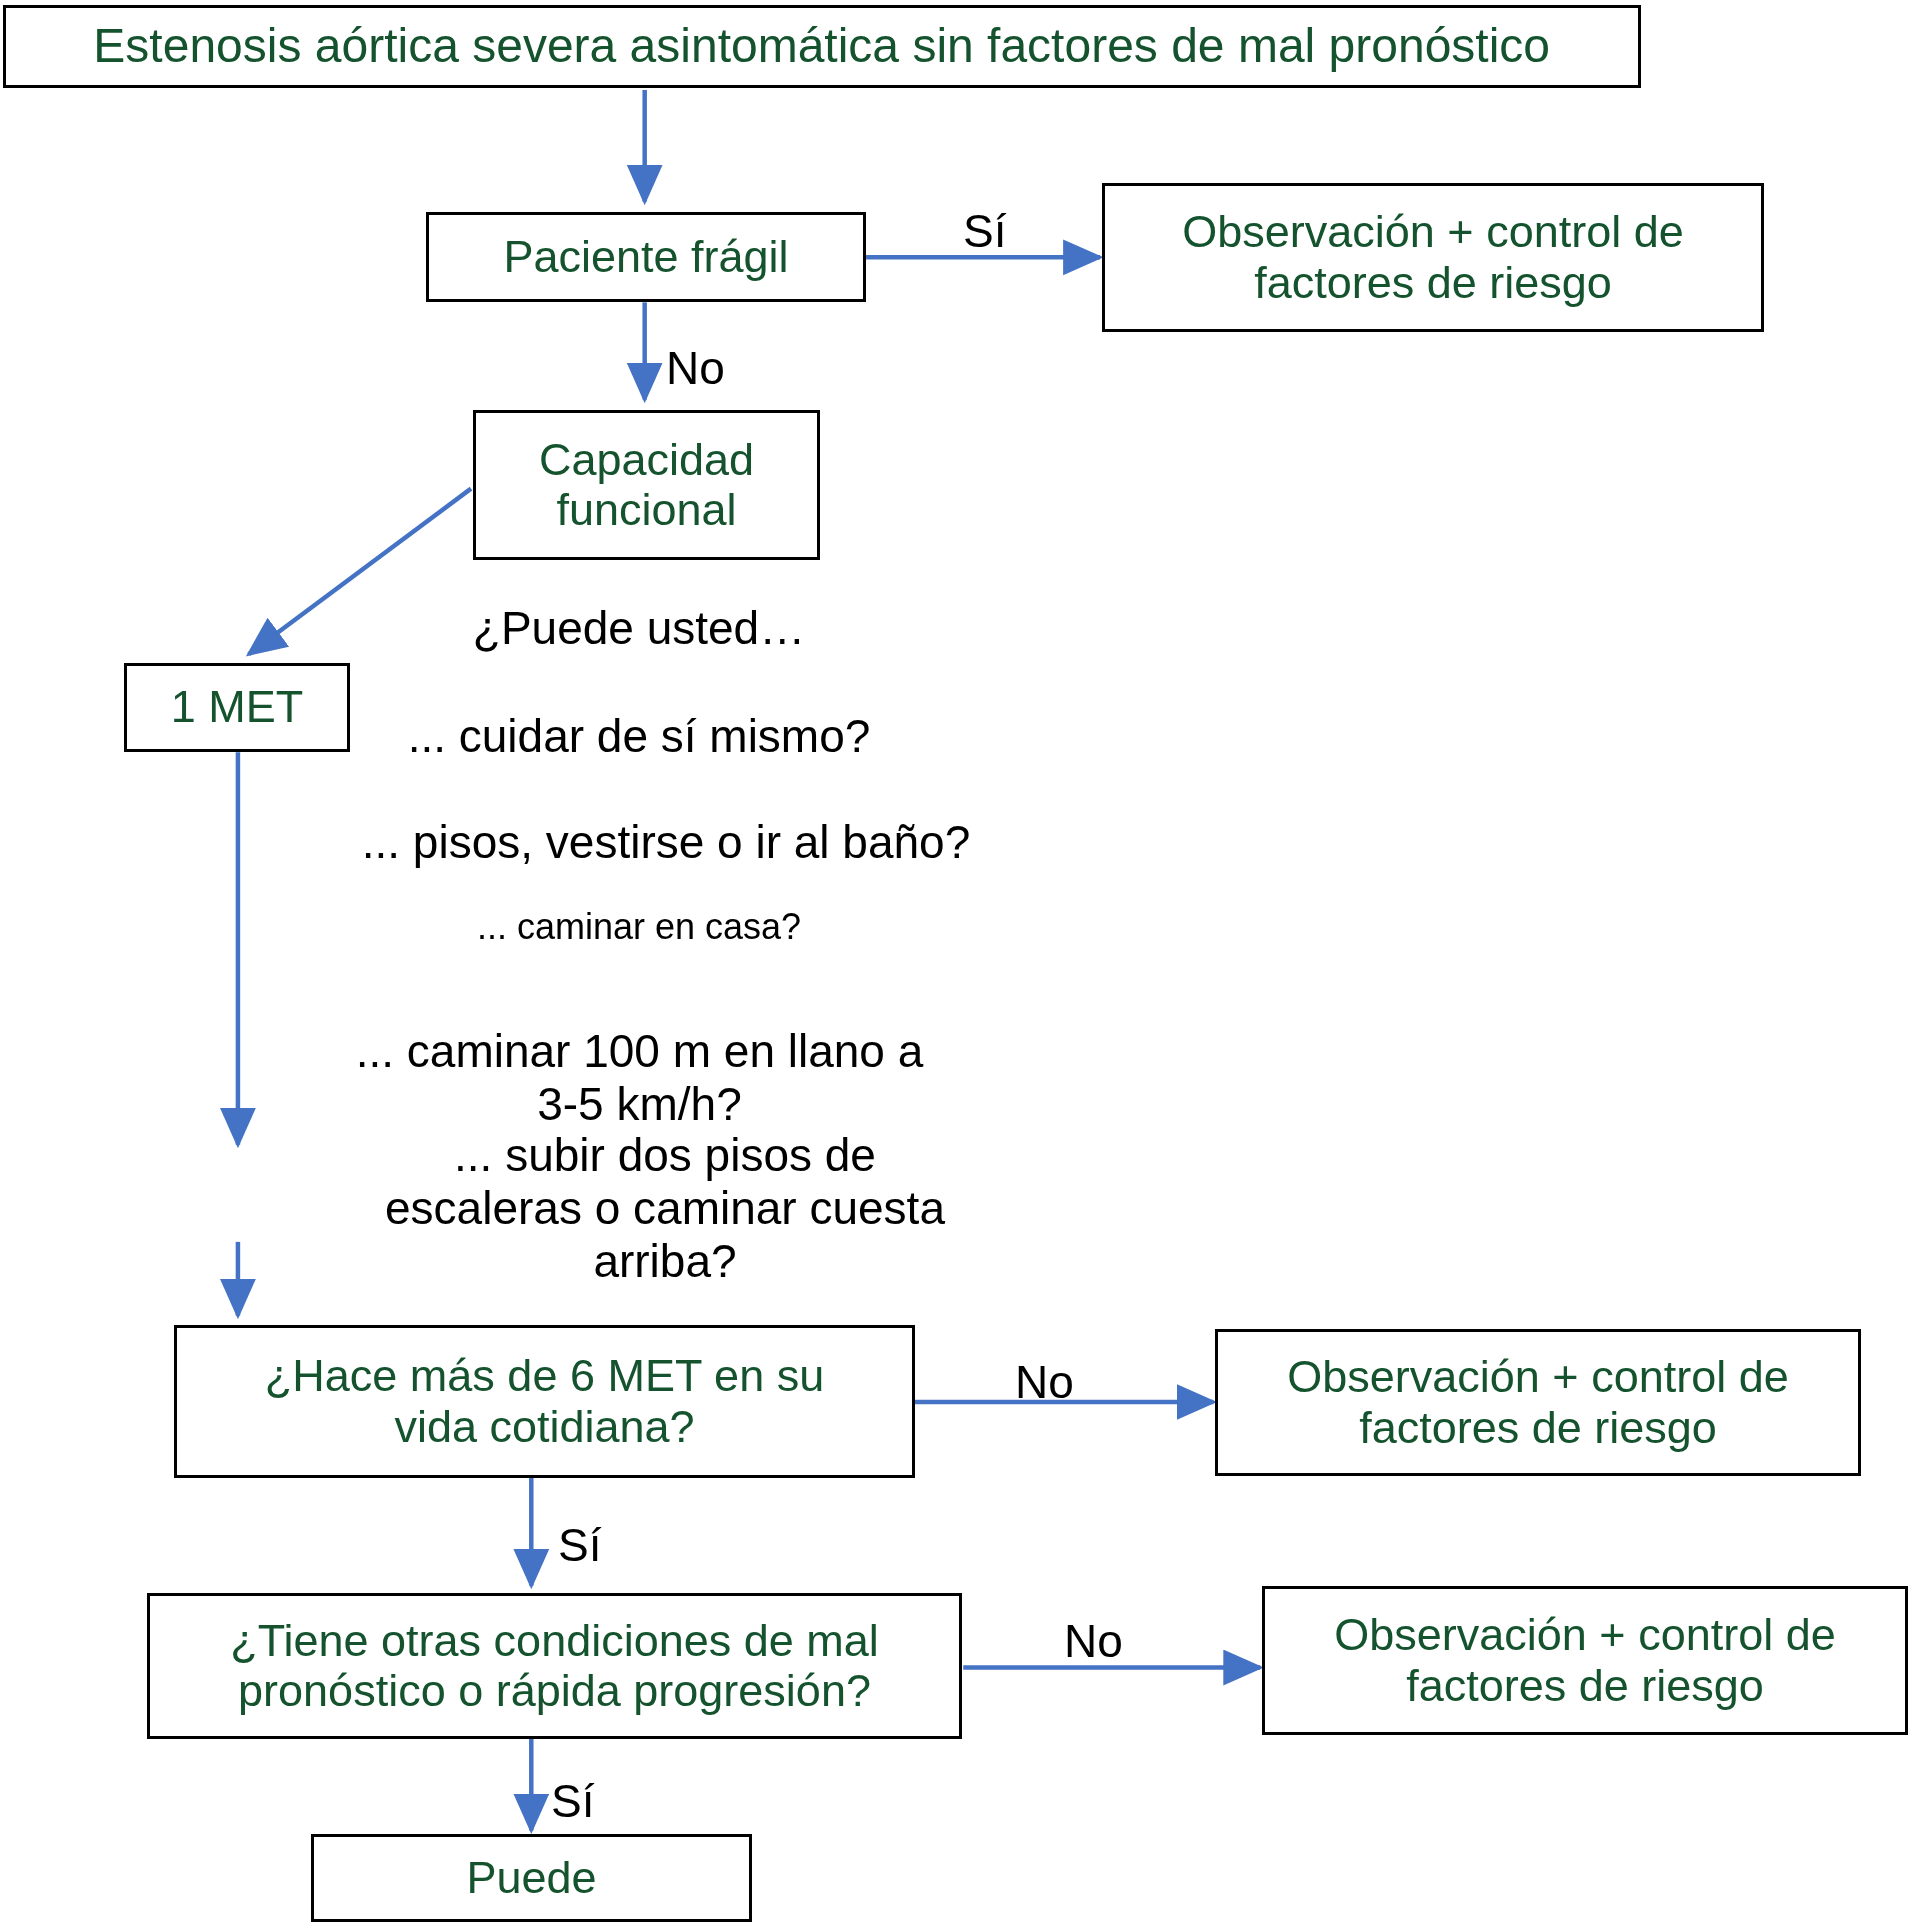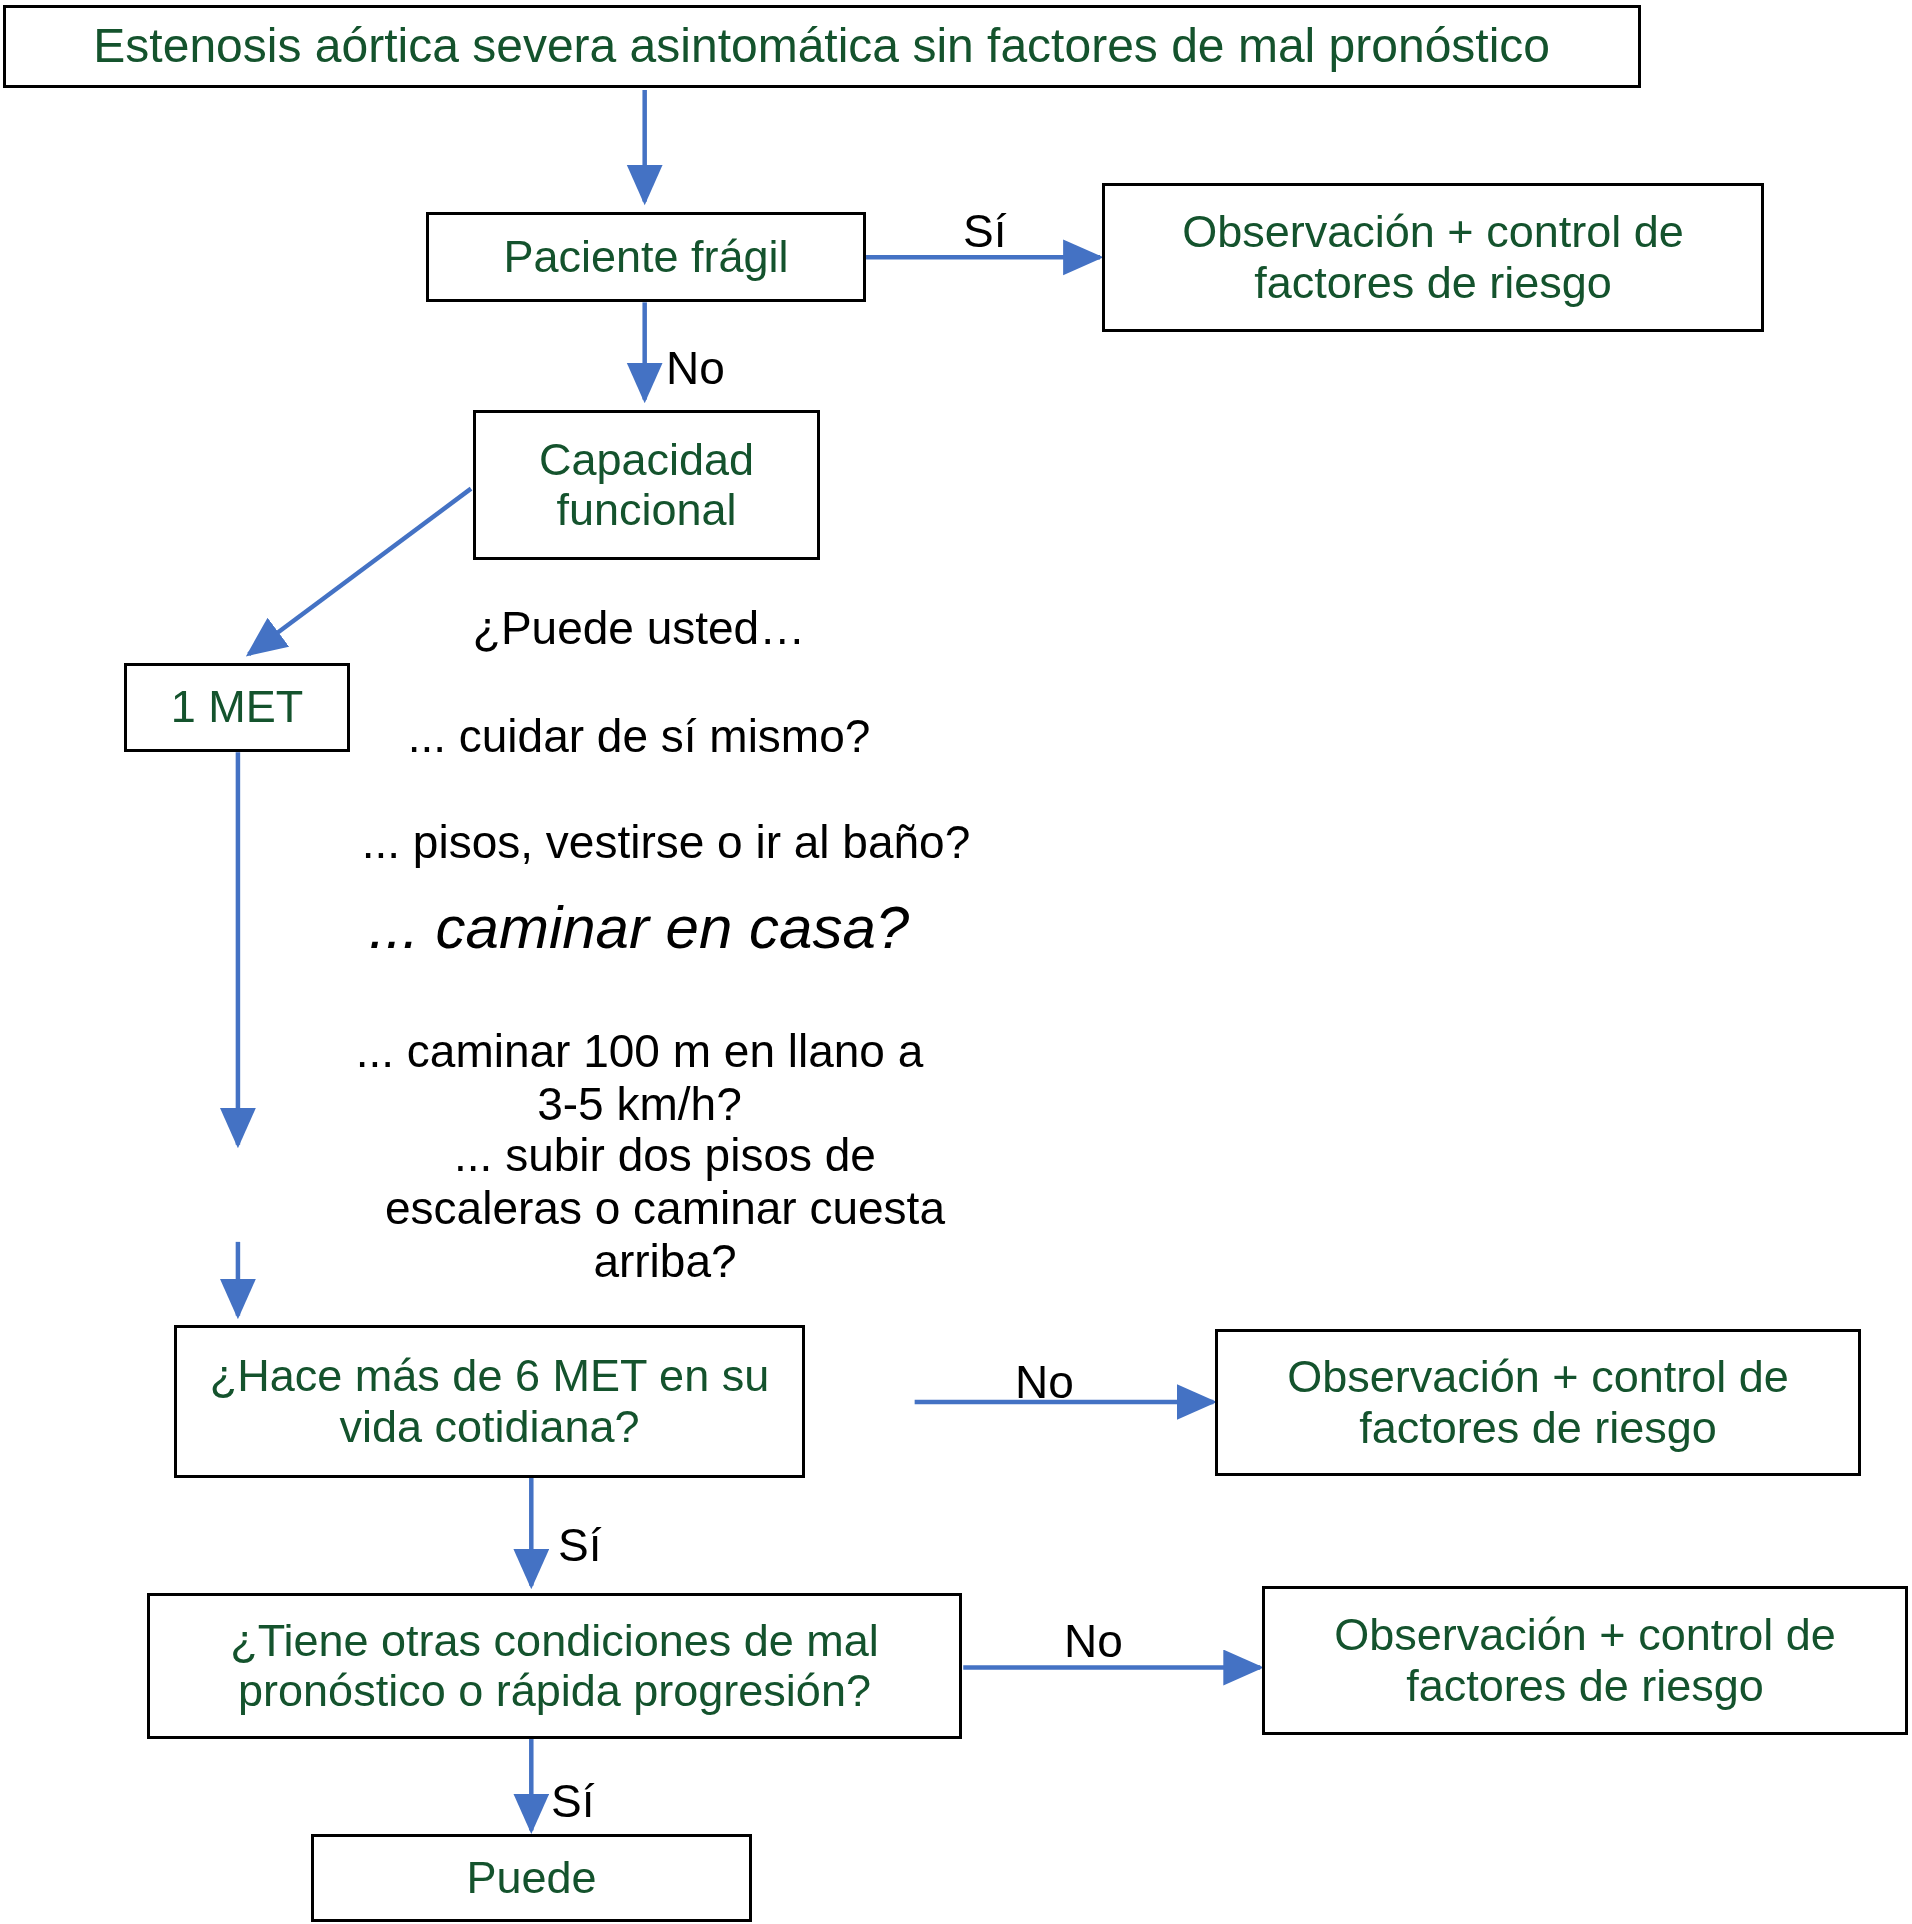--- a/index.html
+++ b/index.html
@@ -94,41 +94,41 @@
 
   <div class="node" style="left:1102px; top:183px; width:662px; height:149px; font-size:45px;">Observación + control de
 factores de riesgo</div>
 
   <div class="node" style="left:473px; top:410px; width:347px; height:150px; font-size:45px;">Capacidad
 funcional</div>
 
   <div class="node" style="left:124px; top:663px; width:226px; height:89px; font-size:45px;">1 MET</div>
 
 
-  <div class="node" style="left:174px; top:1325px; width:631px; height:153px; font-size:45px;">¿Hace más de 6 MET en su
+  <div class="node" style="left:174px; top:1325px; width:741px; height:153px; font-size:45px;">¿Hace más de 6 MET en su
 vida cotidiana?</div>
 
   <div class="node" style="left:1215px; top:1329px; width:646px; height:147px; font-size:45px;">Observación + control de
 factores de riesgo</div>
 
   <div class="node" style="left:147px; top:1593px; width:815px; height:146px; font-size:45px;">¿Tiene otras condiciones de mal
 pronóstico o rápida progresión?</div>
 
   <div class="node" style="left:1262px; top:1586px; width:646px; height:149px; font-size:45px;">Observación + control de
 factores de riesgo</div>
 
   <div class="node" style="left:311px; top:1834px; width:441px; height:88px; font-size:45px;">Puede</div>
 
   <div class="freetext" style="left:387px; top:601px; width:504px; height:54px; font-size:46px;">¿Puede usted…</div>
 
   <div class="freetext" style="left:342px; top:709px; width:594px; height:54px; font-size:46px;">... cuidar de sí mismo?</div>
 
   <div class="freetext" style="left:297px; top:815px; width:738px; height:54px; font-size:46px;">... pisos, vestirse o ir al baño?</div>
 
-  <div class="freetext" style="left:342px; top:900px; width:594px; height:54px; font-size:60px;font-style:italic;">... caminar en casa?</div>
+  <div class="freetext" style="left:342px; top:900px; width:594px; height:54px; font-size:36px;">... caminar en casa?</div>
 
   <div class="freetext" style="left:311px; top:981px; width:657px; height:113px; font-size:46px;margin-top:40px;">... caminar 100 m en llano a
 3-5 km/h?</div>
 
   <div class="freetext" style="left:351px; top:1125px; width:594px; height:167px; font-size:46px;padding-left:17px;">... subir dos pisos de
 escaleras o caminar cuesta
 arriba?</div>
 
   <div class="edgelabel" style="left:963px; top:176px; font-size:46px;">Sí</div>
 

